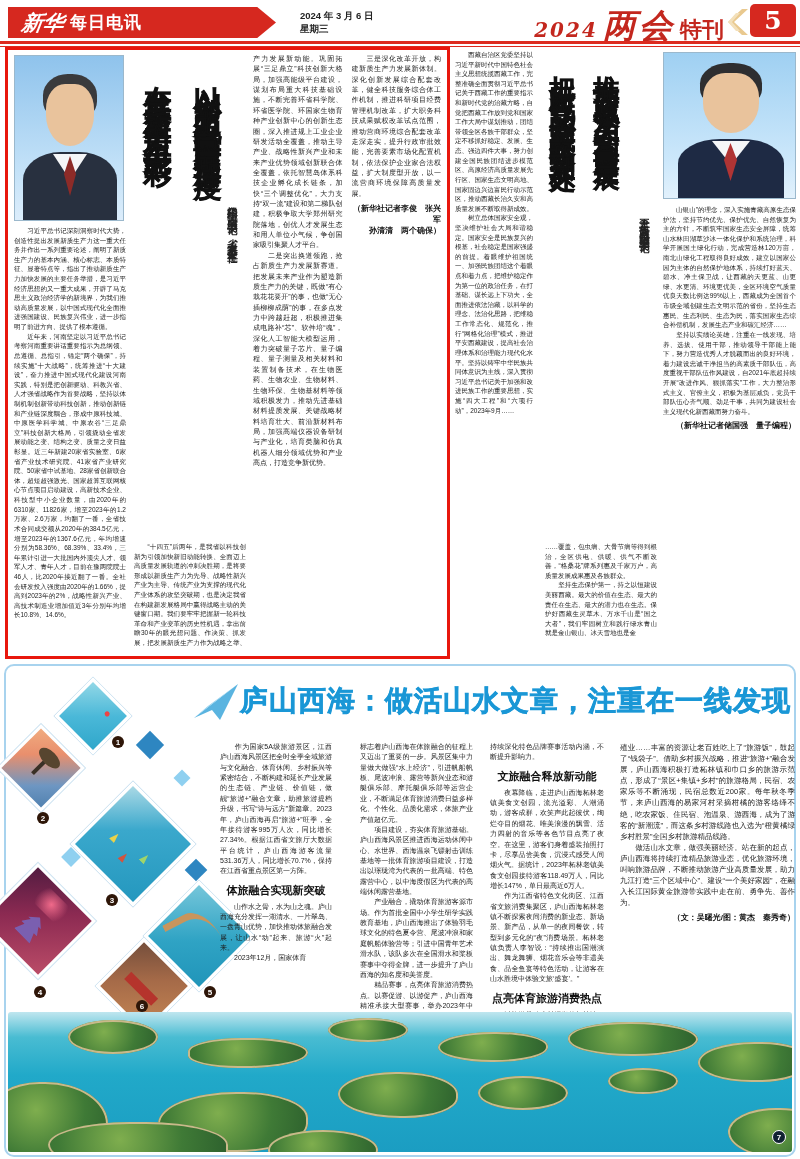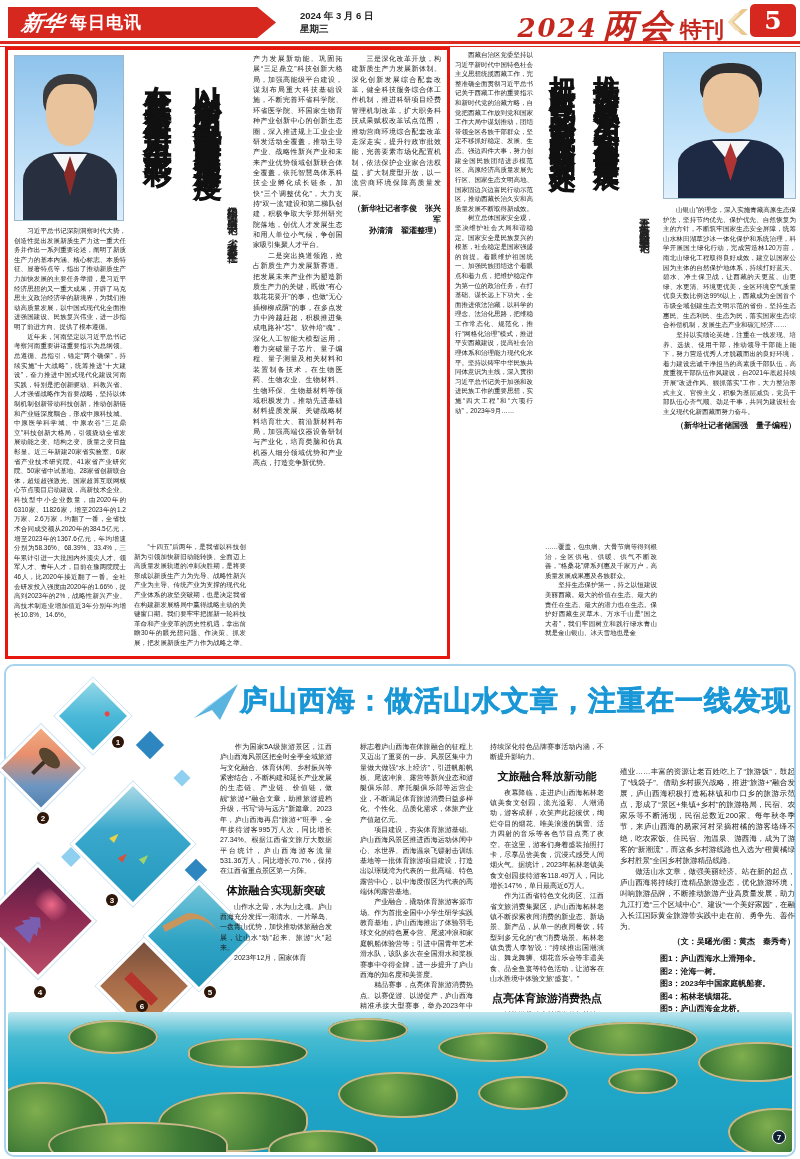--- a/index.html
+++ b/index.html
@@ -8,21 +8,21 @@
   .abs{position:absolute;}
   
   .masthead{left:8px;top:7px;width:268px;height:31px;background:#d6281f;
     clip-path:polygon(0 0,93% 0,100% 50%,93% 100%,0 100%);
     display:flex;align-items:center;padding-left:14px;box-sizing:border-box;color:#fff;}
   .masthead .script{font-family:"DejaVu Serif",serif;font-style:italic;font-weight:bold;
     font-size:21px;transform:skewX(-8deg);margin-right:6px;}
   .masthead .rest{font-family:"DejaVu Serif",serif;font-weight:bold;font-size:17px;letter-spacing:1px;}
   .dateblock{left:300px;top:10px;font-size:9.5px;font-weight:bold;line-height:1.35;color:#222;}
   .special{right:76px;top:4px;color:#c3271e;white-space:nowrap;font-family:"DejaVu Serif",serif;}
-  .special .y{font-size:26px;font-weight:bold;font-style:italic;letter-spacing:2px;}
+  .special .y{font-size:20px;font-weight:bold;font-style:italic;letter-spacing:2px;}
   .special .lh{font-size:33px;font-weight:900;font-style:italic;letter-spacing:3px;}
   .special .tk{font-size:22px;font-weight:900;font-family:"DejaVu Sans",sans-serif;}
   .chev{right:52px;top:9px;}
   .pagenum{right:4px;top:4px;width:46px;height:33px;background:#d6281f;border-radius:5px;
     color:#fff;font-size:25px;font-weight:bold;display:flex;align-items:center;justify-content:center;
     font-family:"DejaVu Serif",serif;}
   .redrule{left:0;right:0;top:41px;height:2px;border-top:3px solid #dd2b1f;border-bottom:1px solid #dd2b1f;}
   
   .leadframe{left:5px;top:47px;width:439px;height:606px;border:3px solid #e8170d;background:#fff;}
   .body-txt{font-size:7px;line-height:1.48;text-align:justify;color:#1c1c1c;
@@ -101,21 +101,21 @@
 
   <div class="abs vtext vbyline" style="left:218px;top:148px;height:185px;">楼阳生（河南省委书记、省人大常委会主任）</div>
   <div class="abs vtext bighead" style="left:180px;top:14px;height:486px;font-size:28px;letter-spacing:6px;">以创新之力跑出高质量发展加速度</div>
   <div class="abs vtext bighead" style="left:130px;top:14px;height:486px;font-size:28px;letter-spacing:6px;">在发展新质生产力上争先出彩</div>
 
   <div class="abs twocol" style="left:245px;top:4px;width:188px;height:588px;overflow:hidden;">
     <div class="body-txt" style="height:auto;">产力发展新动能。巩固拓展“三足鼎立”科技创新大格局，加强高能级平台建设，谋划布局重大科技基础设施，不断完善环省科学院、环省医学院、环国家生物育种产业创新中心的创新生态圈，深入推进规上工业企业研发活动全覆盖，推动主导产业、战略性新兴产业和未来产业优势领域创新联合体全覆盖，依托智慧岛体系科技企业孵化成长链条，加快“三个调整优化”，大力支持“双一流”建设和第二梯队创建，积极争取大学郑州研究院落地，创优人才发展生态和用人单位小气候，争创国家吸引集聚人才平台。
 　　二是突出换道领跑，抢占新质生产力发展新赛道。把发展未来产业作为塑造新质生产力的关键，既做“有心栽花花要开”的事，也做“无心插柳柳成荫”的事，在多点发力中跨越赶超，积极推进集成电路补“芯”、软件培“魂”，深化人工智能大模型运用，着力突破量子芯片、量子编程、量子测量及相关材料和装置制备技术，在生物医药、生物农业、生物材料、生物环保、生物基材料等领域积极发力，推动先进基础材料提质发展、关键战略材料培育壮大、前沿新材料布局，加强高端仪器设备研制与产业化，培育类脑和仿真机器人细分领域优势和产业高点，打造竞争新优势。</div>
     <div class="body-txt" style="height:auto;">　　三是深化改革开放，构建新质生产力发展新体制。深化创新发展综合配套改革，健全科技服务综合体工作机制，推进科研项目经费管理机制改革，扩大职务科技成果赋权改革试点范围，推动营商环境综合配套改革走深走实，提升行政审批效能，完善要素市场化配置机制，依法保护企业家合法权益，扩大制度型开放，以一流营商环境保障高质量发展。</div>
     <div class="credit">（新华社记者李俊　张兴军
-孙清清　翟濯整理）</div>
+孙清清　两个确保）</div>
   </div>
 </div>
 
 <div class="abs body-txt" style="left:455px;top:50px;width:78px;height:604px;font-size:6.5px;">　　西藏自治区党委坚持以习近平新时代中国特色社会主义思想统揽西藏工作，完整准确全面贯彻习近平总书记关于西藏工作的重要指示和新时代党的治藏方略，自觉把西藏工作放到党和国家工作大局中谋划推动，团结带领全区各族干部群众，坚定不移抓好稳定、发展、生态、强边四件大事，努力创建全国民族团结进步模范区、高原经济高质量发展先行区、国家生态文明高地、国家固边兴边富民行动示范区，推动西藏长治久安和高质量发展不断取得新成效。
 　　树立总体国家安全观，坚决维护社会大局和谐稳定。国家安全是民族复兴的根基，社会稳定是国家强盛的前提。着眼维护祖国统一、加强民族团结这个着眼点和着力点，把维护稳定作为第一位的政治任务，在打基础、谋长远上下功夫，全面推进依法治藏，以科学的理念、法治化思路，把维稳工作常态化、规范化，推行“网格化治理”模式，推进平安西藏建设，提高社会治理体系和治理能力现代化水平。坚持以铸牢中华民族共同体意识为主线，深入贯彻习近平总书记关于加强和改进民族工作的重要思想，实施“四大工程”和“六项行动”，2023年9月……</div>
 <div class="abs vtext vbyline" style="left:638px;top:210px;height:210px;">王君正（西藏自治区党委书记）</div>
 <div class="abs vtext bighead" style="left:590px;top:55px;height:480px;font-size:26px;letter-spacing:7px;">推动西藏长治久安和高质量发展</div>
 <div class="abs vtext bighead" style="left:546px;top:55px;height:480px;font-size:26px;letter-spacing:7px;">把新时代党的治藏方略落到实处</div>
 <div class="abs body-txt" style="left:545px;top:542px;width:112px;height:112px;font-size:6.5px;">……覆盖，包虫病、大骨节病等得到根治，全区供电、供暖、供气不断改善，“格桑花”牌系列惠及千家万户，高质量发展成果惠及各族群众。
 　　坚持生态保护第一，持之以恒建设美丽西藏。最大的价值在生态、最大的责任在生态、最大的潜力也在生态。保护好西藏生灵草木、万水千山是“国之大者”，我们牢固树立和践行绿水青山就是金山银山、冰天雪地也是金</div>
@@ -194,31 +194,24 @@
 　　产业融合，撬动体育旅游客源市场。作为首批全国中小学生研学实践教育基地，庐山西海推出了体验羽毛球文化的特色夏令营、尾波冲浪和家庭帆船体验营等；引进中国青年艺术滑水队，该队多次在全国滑水和桨板赛事中夺得金牌，进一步提升了庐山西海的知名度和美誉度。
 　　精品赛事，点亮体育旅游消费热点。以赛促游、以游促产，庐山西海精准承接大型赛事，举办2023年中国家庭帆船赛、第三届国际帆船赛（南方赛区）、全省全民健身运动会、亚洲黄金联赛、江西省水上运动比赛等大型赛事，</div>
 <div class="abs" style="left:490px;top:742px;width:114px;height:270px;overflow:hidden;">
   <div class="body-txt">持续深化特色品牌赛事活动内涵，不断提升影响力。</div>
   <div class="subhead">文旅融合释放新动能</div>
   <div class="body-txt">　　夜幕降临，走进庐山西海柘林老镇美食文创园，流光溢彩、人潮涌动，游客成群，欢笑声此起彼伏，绚烂夺目的烟花、唯美浪漫的飘雪、活力四射的音乐等各色节目点亮了夜空。在这里，游客们身着盛装拍照打卡，尽享品尝美食，沉浸式感受人间烟火气。据统计，2023年柘林老镇美食文创园接待游客118.49万人，同比增长147%，单日最高近6万人。
 　　作为江西省特色文化街区、江西省文旅消费集聚区，庐山西海柘林老镇不断探索夜间消费的新业态、新场景、新产品，从单一的夜间餐饮，转型到多元化的“夜”消费场景。柘林老镇负责人李智说：“持续推出国潮演出、舞龙舞狮、烟花音乐会等非遗美食、品全鱼宴等特色活动，让游客在山水胜境中体验文旅‘盛宴’。”</div>
   <div class="subhead">点亮体育旅游消费热点</div>
   <div class="body-txt">　　以旅游带动乡村振兴的柘林镇，是庐</div>
 </div>
-<div class="abs" style="left:620px;top:766px;width:175px;height:270px;overflow:hidden;">
+<div class="abs" style="left:620px;top:742px;width:175px;height:270px;overflow:hidden;">
   <div class="body-txt" style="font-size:7.5px;">殖业……丰富的资源让老百姓吃上了“旅游饭”，鼓起了“钱袋子”。借助乡村振兴战略，推进“旅游+”融合发展，庐山西海积极打造柘林镇和巾口乡的旅游示范点，形成了“景区+集镇+乡村”的旅游格局，民宿、农家乐等不断涌现，民宿总数近200家。每年秋冬季节，来庐山西海的易家河村采摘柑橘的游客络绎不绝，吃农家饭、住民宿、泡温泉、游西海，成为了游客的“新潮流”，而这条乡村游线路也入选为“橙黄橘绿　乡村胜景”全国乡村旅游精品线路。
 　　做活山水文章，做强美丽经济。站在新的起点，庐山西海将持续打造精品旅游业态，优化旅游环境，叫响旅游品牌，不断推动旅游产业高质量发展，助力九江打造“三个区域中心”、建设“一个美好家园”，在融入长江国际黄金旅游带实践中走在前、勇争先、善作为。</div>
   <div class="credit">（文：吴曙光/图：黄杰　秦秀奇）</div>
-  <div class="capbox" style="margin:6px 0 0 40px;">图1：庐山西海水上滑翔伞。
-图2：沧海一树。
-图3：2023年中国家庭帆船赛。
-图4：柘林老镇烟花。
-图5：庐山西海金龙桥。
-图6：柘林老镇民俗表演。
-图7：诗画西海。</div>
 </div>
 
 <div class="abs bigphoto">
   <div class="isl" style="left:-20px;top:70px;width:120px;height:80px;border-radius:45% 55% 50% 50%;"></div>
   <div class="isl" style="left:60px;top:8px;width:90px;height:34px;border-radius:50%;"></div>
   <div class="isl" style="left:180px;top:26px;width:120px;height:30px;border-radius:48% 52% 55% 45%;"></div>
   <div class="isl" style="left:150px;top:80px;width:150px;height:60px;border-radius:55% 45% 50% 50%;"></div>
   <div class="isl" style="left:330px;top:60px;width:120px;height:46px;border-radius:50% 50% 46% 54%;"></div>
   <div class="isl" style="left:320px;top:6px;width:80px;height:24px;border-radius:50%;"></div>
   <div class="isl" style="left:430px;top:20px;width:110px;height:30px;border-radius:52% 48% 50% 50%;"></div>

